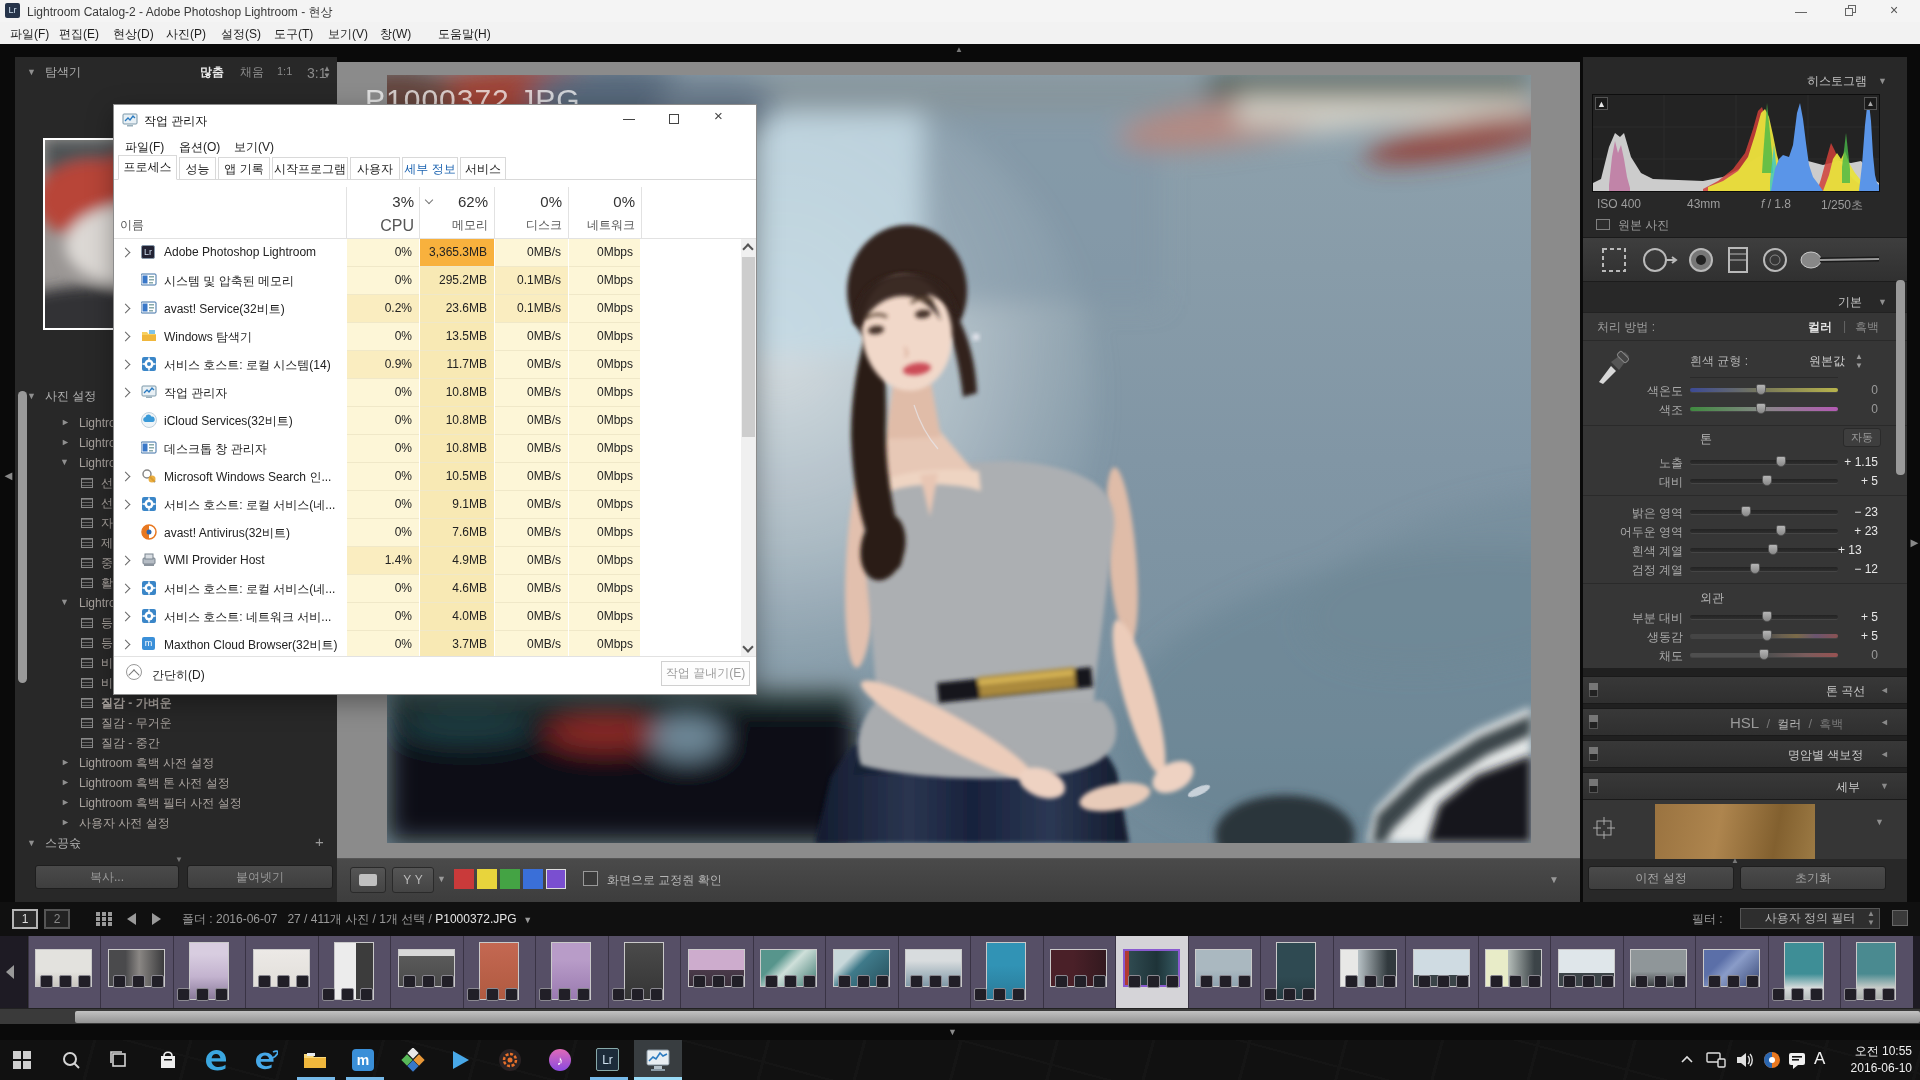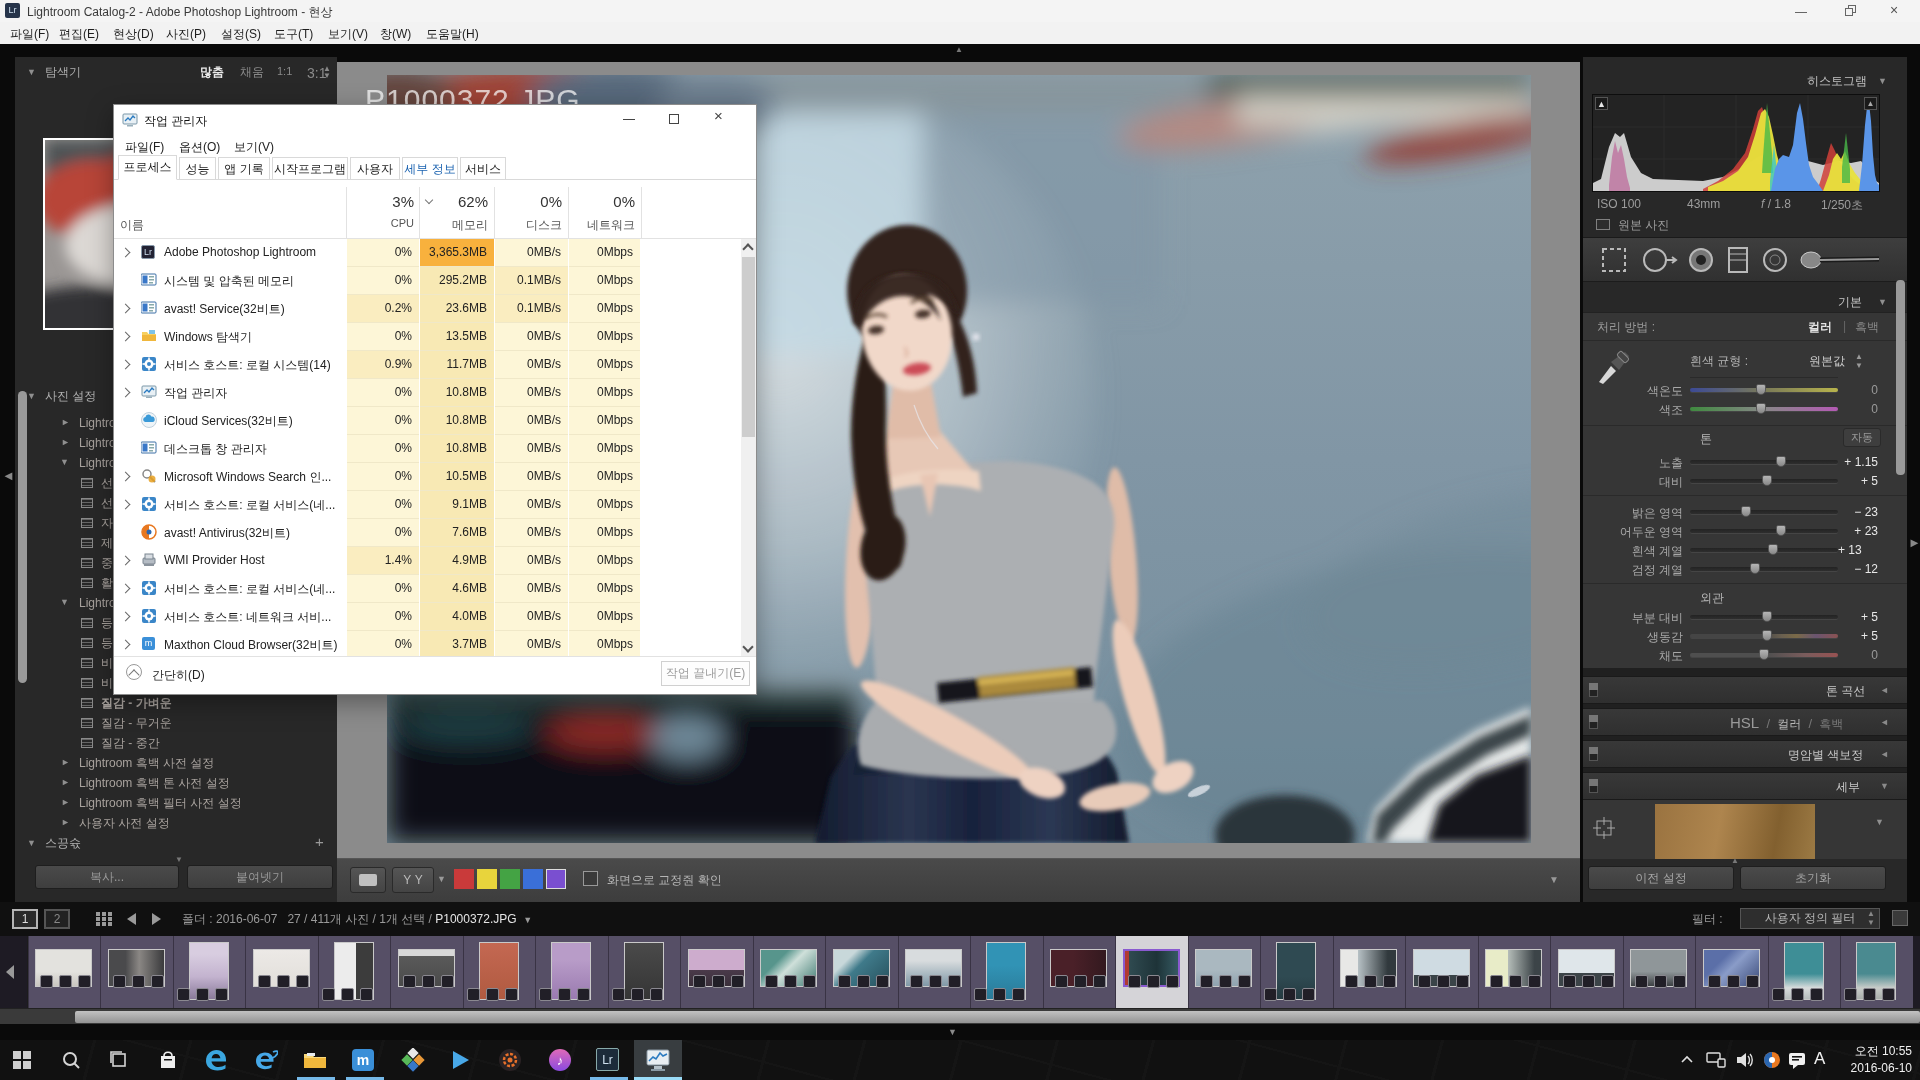--- a/index.html
+++ b/index.html
@@ -21,21 +21,21 @@
 
 <div class="abs" id="menubar" style="left:0;top:22px;width:1920px;height:22px;background:#f2f2f2;color:#1e1e1e;font-size:12px;">
   <div class="abs" style="left:10px;top:4px;">파일(F)</div>
   <div class="abs" style="left:59px;top:4px;">편집(E)</div>
   <div class="abs" style="left:113px;top:4px;">현상(D)</div>
   <div class="abs" style="left:166px;top:4px;">사진(P)</div>
   <div class="abs" style="left:221px;top:4px;">설정(S)</div>
   <div class="abs" style="left:274px;top:4px;">도구(T)</div>
   <div class="abs" style="left:328px;top:4px;">보기(V)</div>
   <div class="abs" style="left:380px;top:4px;">창(W)</div>
-  <div class="abs" style="left:426px;top:4px;">도움말(H)</div>
+  <div class="abs" style="left:438px;top:4px;">도움말(H)</div>
 </div>
 
 <div class="abs" id="lrmain" style="left:0;top:44px;width:1920px;height:996px;background:#0a0a0a;"></div>
 
 <div class="abs" style="left:952px;top:46px;width:14px;height:8px;color:#777;font-size:8px;line-height:8px;text-align:center;">▲</div>
 
 <div class="abs" id="leftpanel" style="left:15px;top:57px;width:322px;height:845px;background:#282828;color:#ada5a0;font-size:12px;">
 
   <div class="abs" style="left:12px;top:10px;color:#8f8f8f;font-size:9px;">▼</div>
   <div class="abs" style="left:30px;top:7px;color:#b0b0b0;">탐색기</div>
@@ -290,21 +290,21 @@
 <path d="M230,96 L236,80 L240,64 L244,58 L248,64 L252,56 L256,68 L262,78 L270,88 L276,94 L278,96 Z" fill="#e8e23c" opacity="0.95"></path>
 <path d="M170,62 L174,8 L179,58 L180,78 L169,78 Z" fill="#48b848" opacity="0.8"></path>
 <path d="M249,72 L253,38 L257,74 L257,88 L249,88 Z" fill="#48b848" opacity="0.8"></path>
 <path d="M177,86 L181,50 L185,86 L185,96 L177,96 Z" fill="#38c8c8" opacity="0.8"></path>
 <path d="M178,96 L182,74 L186,64 L190,60 L196,62 L200,50 L204,18 L207,8 L210,24 L213,48 L216,70 L220,82 L226,90 L230,96 Z" fill="#5a95e8"></path>
 <path d="M266,96 L269,70 L272,30 L274,12 L276,8 L278,26 L280,60 L282,80 L284,88 L286,90 L286,96 Z" fill="#5a95e8"></path>
 </svg>
 <div class="abs" style="left:2px;top:2px;width:13px;height:13px;border:1px solid #555;background:#1a1a1a;color:#e8e8e8;font-size:9px;text-align:center;line-height:12px;">▲</div>
 <div class="abs" style="left:271px;top:2px;width:13px;height:13px;border:1px solid #555;background:#1a1a1a;color:#aaa;font-size:8px;text-align:center;line-height:12px;">▲</div>
 </div>
-<div class="abs" style="left:14px;top:140px;color:#9d9d9d;">ISO 100</div>
+<div class="abs" style="left:14px;top:140px;color:#9d9d9d;">ISO 400</div>
 <div class="abs" style="left:104px;top:140px;color:#9d9d9d;">43mm</div>
 <div class="abs" style="left:178px;top:140px;color:#9d9d9d;"><i>f</i> / 1.8</div>
 <div class="abs" style="left:238px;top:140px;color:#9d9d9d;">1/250초</div>
 <div class="abs" style="left:13px;top:162px;width:14px;height:11px;border:1px solid #808080;background:#2d2d2d;"></div>
 <div class="abs" style="left:35px;top:160px;color:#9d9d9d;">원본 사진</div>
 <div class="abs" style="left:0;top:180px;width:324px;height:1px;background:#1a1a1a;"></div>
 <div class="abs" style="left:0;top:181px;width:324px;height:44px;background:linear-gradient(#3e3e3e,#303030);border-bottom:1px solid #1c1c1c;">
 <svg width="324" height="44" style="display:block">
 <g stroke="#b9b9b9" fill="none">
 <rect x="20" y="11" width="22" height="22" stroke-dasharray="4 3" stroke-width="2"></rect>
@@ -626,21 +626,21 @@
       <div class="abs" style="left:158px;top:52px;height:23px;width:76px;border:1px solid #d9d9d9;background:#fff;font-size:12px;color:#222;text-align:center;line-height:23px;">시작프로그램</div>
       <div class="abs" style="left:236px;top:52px;height:23px;width:50px;border:1px solid #d9d9d9;background:#fff;font-size:12px;color:#222;text-align:center;line-height:23px;">사용자</div>
       <div class="abs" style="left:288px;top:52px;height:23px;width:56px;border:1px solid #d9d9d9;background:#fff;font-size:12px;color:#1a62b0;text-align:center;line-height:23px;">세부 정보</div>
       <div class="abs" style="left:346px;top:52px;height:23px;width:46px;border:1px solid #d9d9d9;background:#fff;font-size:12px;color:#222;text-align:center;line-height:23px;">서비스</div>
 <div class="abs" style="left:6px;top:112px;font-size:12px;color:#555;">이름</div>
 <div class="abs" style="left:230px;top:88px;width:70px;text-align:right;font-size:15px;color:#333;">3%</div>
 <div class="abs" style="left:304px;top:88px;width:70px;text-align:right;font-size:15px;color:#333;">62%</div>
 <div class="abs" style="left:378px;top:88px;width:70px;text-align:right;font-size:15px;color:#333;">0%</div>
 <div class="abs" style="left:451px;top:88px;width:70px;text-align:right;font-size:15px;color:#333;">0%</div>
 <div class="abs" style="left:312px;top:92px;width:6px;height:6px;border-right:1.5px solid #777;border-bottom:1.5px solid #777;transform:rotate(45deg);"></div>
-<div class="abs" style="left:210px;top:112px;width:90px;text-align:right;font-size:11px;color:#555;">CPU</div>
+<div class="abs" style="left:210px;top:112px;width:90px;text-align:right;font-size:16px;color:#555;">CPU</div>
 <div class="abs" style="left:284px;top:112px;width:90px;text-align:right;font-size:12px;color:#555;">메모리</div>
 <div class="abs" style="left:358px;top:112px;width:90px;text-align:right;font-size:12px;color:#555;">디스크</div>
 <div class="abs" style="left:431px;top:112px;width:90px;text-align:right;font-size:12px;color:#555;">네트워크</div>
 <div class="abs" style="left:232px;top:82px;width:1px;height:51px;background:#e2e2e2;"></div>
 <div class="abs" style="left:305px;top:82px;width:1px;height:51px;background:#e2e2e2;"></div>
 <div class="abs" style="left:380px;top:82px;width:1px;height:51px;background:#e2e2e2;"></div>
 <div class="abs" style="left:454px;top:82px;width:1px;height:51px;background:#e2e2e2;"></div>
 <div class="abs" style="left:527px;top:82px;width:1px;height:51px;background:#e2e2e2;"></div>
 <div class="abs" style="left:0;top:133px;width:644px;height:1px;background:#e2e2e2;"></div>
 <div class="abs" style="left:8px;top:144px;width:7px;height:7px;border-top:1.5px solid #666;border-right:1.5px solid #666;transform:rotate(45deg);"></div>

